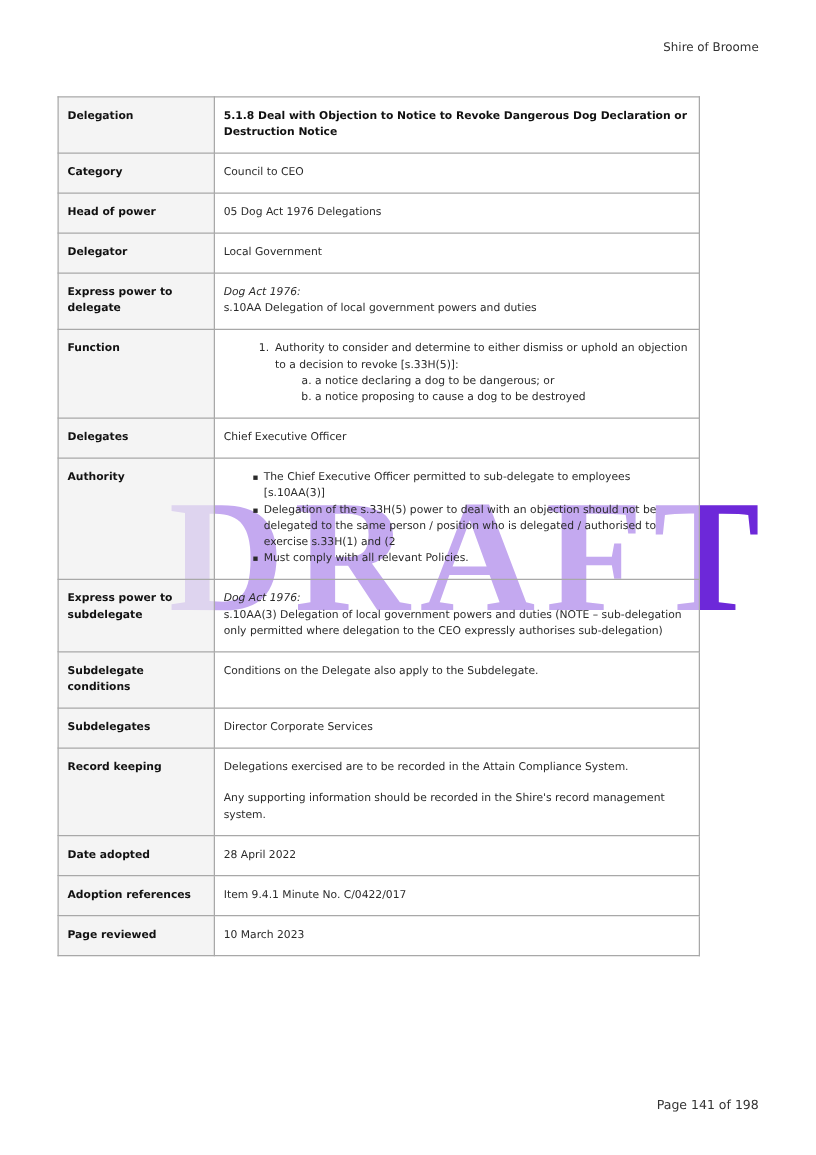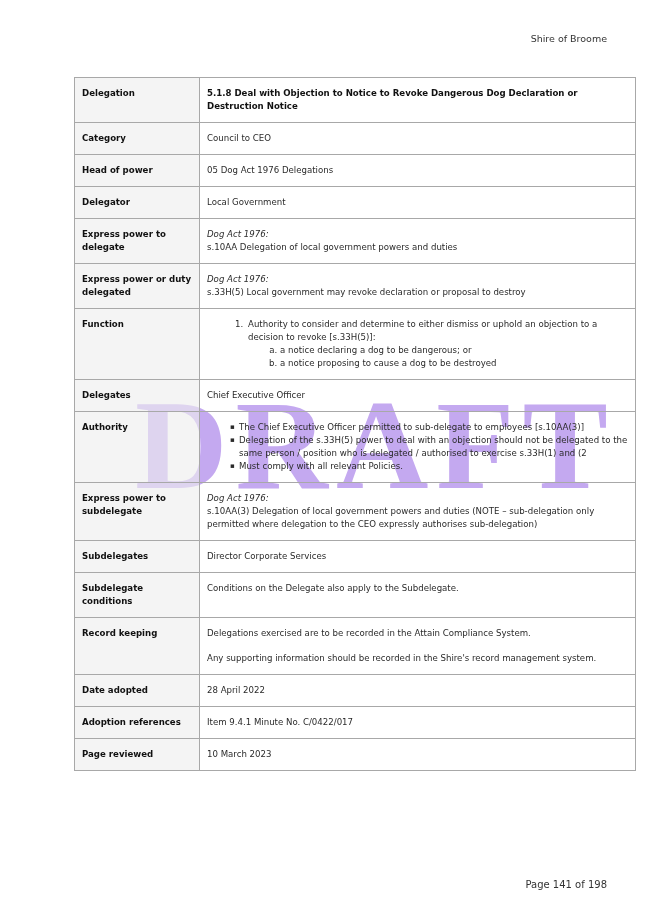--- a/index.html
+++ b/index.html
@@ -16,24 +16,23 @@
     position: absolute; top: 879px; right: 46px;
     font-size: 10px; color: #333;
   }
   .watermark {
     position: absolute; left: 135px; top: 381px;
     font-size: 128px; font-weight: bold; color: #6d28d9;
     letter-spacing: 8px; z-index: 0; pointer-events: none;
     font-family: Liberation Serif, serif; line-height: 1;
   }
   table.deleg {
-    position: absolute; left: 46px; top: 77px; width: 562px;
+    position: absolute; left: 46px; top: 77px; width: 514px;
     border-collapse: collapse; z-index: 1; font-size: 8.6px;
     table-layout: fixed;
-    margin-left: 28px;
   }
   table.deleg td {
     border: 1px solid #a8a8a8; vertical-align: top;
     padding: 9px 7px 9px 7px; line-height: 13px;
   }
   td.lbl {
     width: 110px; background: rgba(242,242,242,0.85);
     font-weight: bold; color: #111;
   }
   td.val { background: rgba(255,255,255,0.6); color: #2a2a2a; }
@@ -76,27 +75,20 @@
     <td class="val">Local Government</td>
   </tr>
   <tr>
     <td class="lbl">Express power to delegate</td>
     <td class="val">
       <div class="it">Dog Act 1976:</div>
       <div>s.10AA Delegation of local government powers and duties</div>
     </td>
   </tr>
   <tr>
-    <td class="lbl">Express power or duty delegated</td>
-    <td class="val">
-      <div class="it">Dog Act 1976:</div>
-      <div>s.33H(5) Local government may revoke declaration or proposal to destroy</div>
-    </td>
-  </tr>
-  <tr>
     <td class="lbl">Function</td>
     <td class="val">
       <ol class="func">
         <li>
           <span>Authority to consider and determine to either dismiss or uphold an objection to a decision to revoke [s.33H(5)]:</span>
           <ol class="sub">
             <li>a notice declaring a dog to be dangerous; or</li>
             <li>a notice proposing to cause a dog to be destroyed</li>
           </ol>
         </li>
@@ -118,26 +110,26 @@
     </td>
   </tr>
   <tr>
     <td class="lbl">Express power to subdelegate</td>
     <td class="val">
       <div class="it">Dog Act 1976:</div>
       <div>s.10AA(3) Delegation of local government powers and duties (NOTE – sub-delegation only permitted where delegation to the CEO expressly authorises sub-delegation)</div>
     </td>
   </tr>
   <tr>
+    <td class="lbl thick-top">Subdelegate conditions</td>
+    <td class="val thick-top">Conditions on the Delegate also apply to the Subdelegate.</td>
+  </tr>
+  <tr>
     <td class="lbl">Subdelegates</td>
     <td class="val">Director Corporate Services</td>
-  </tr>
-  <tr>
-    <td class="lbl thick-top">Subdelegate conditions</td>
-    <td class="val thick-top">Conditions on the Delegate also apply to the Subdelegate.</td>
   </tr>
   <tr>
     <td class="lbl thick-top">Record keeping</td>
     <td class="val thick-top">
       <div>Delegations exercised are to be recorded in the Attain Compliance System.</div>
       <div class="gap"></div>
       <div>Any supporting information should be recorded in the Shire's record management system.</div>
     </td>
   </tr>
   <tr>

